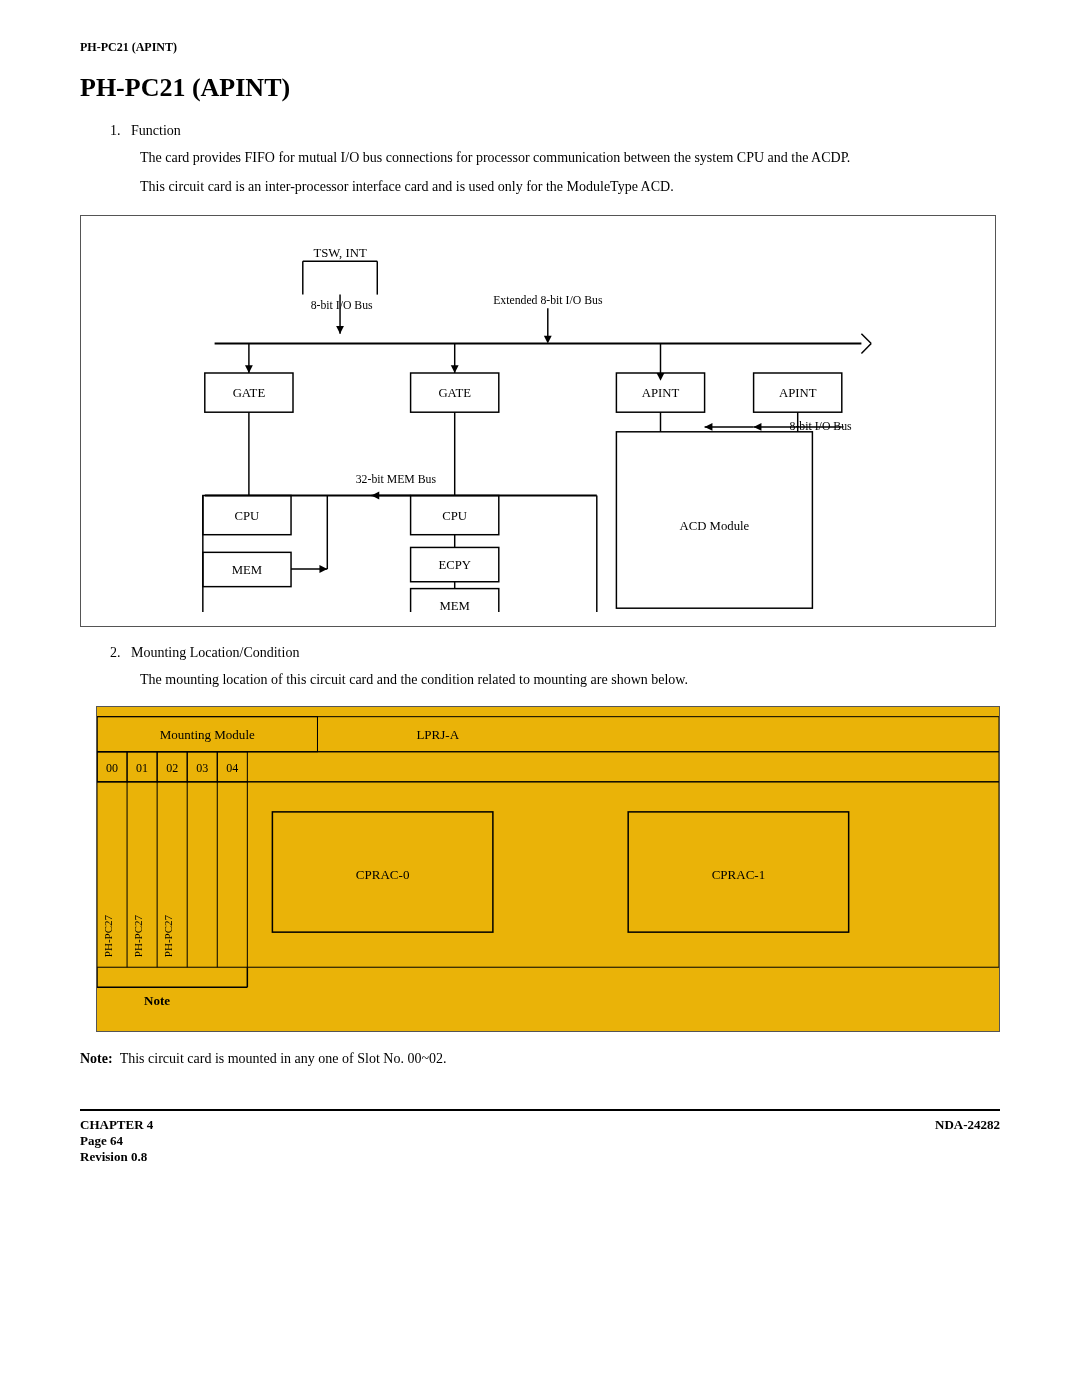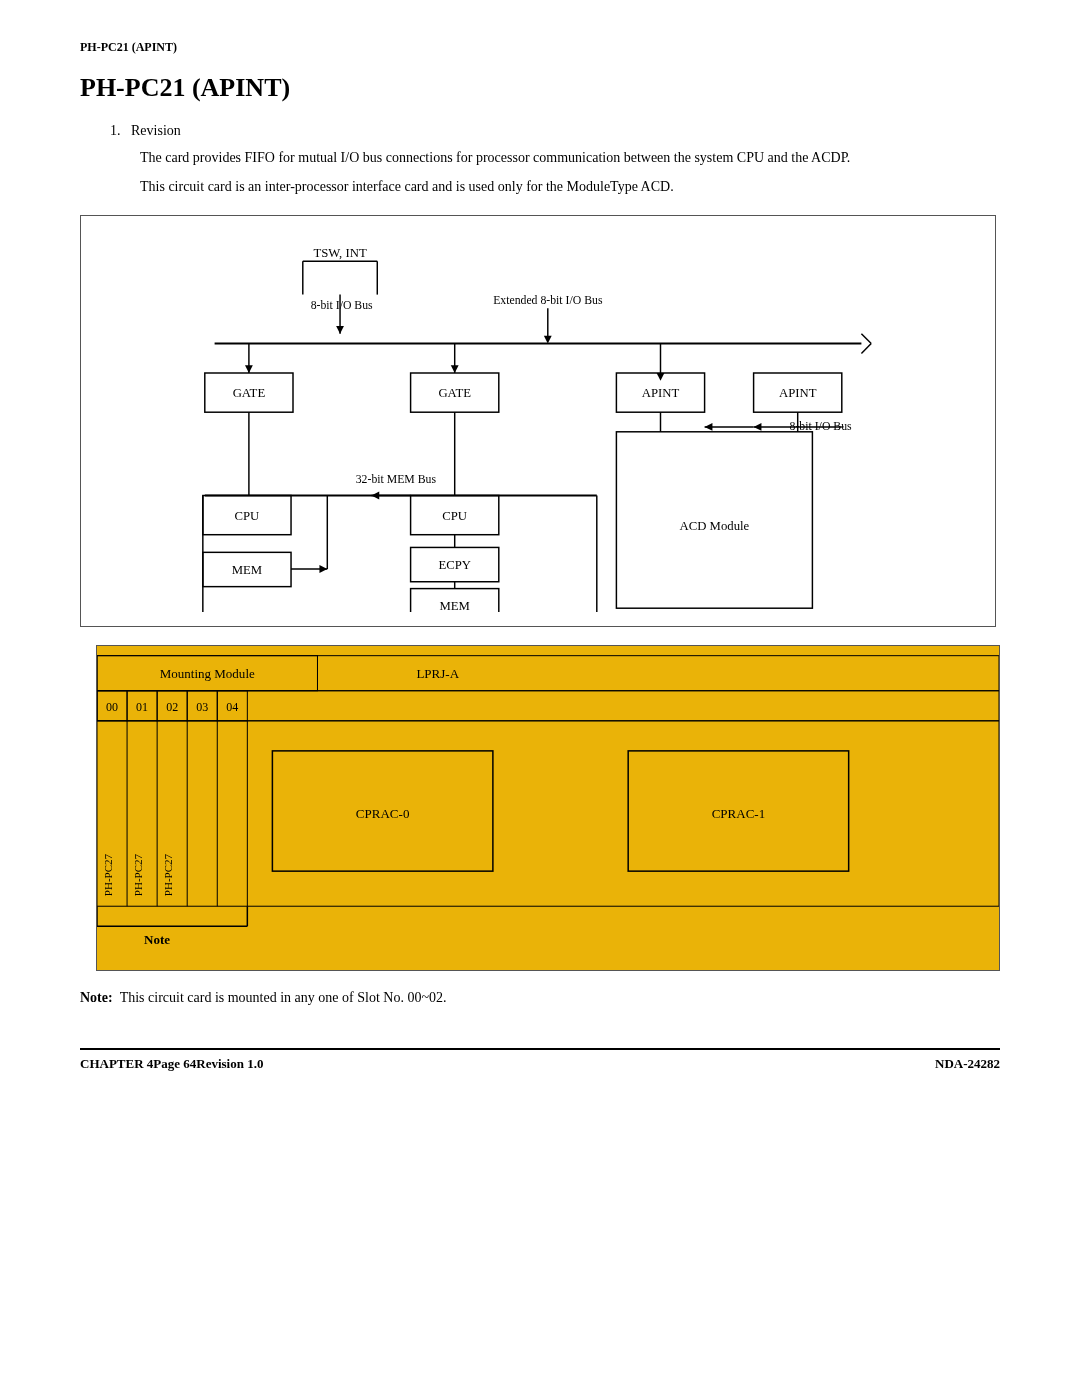--- a/index.html
+++ b/index.html
@@ -60,21 +60,21 @@
     }
     .footer-line {
       margin-top: 40px;
       border-top: 2px solid #000;
       padding-top: 6px;
       display: flex;
       justify-content: space-between;
       font-size: 13px;
       font-weight: bold;
     }
-    .footer-left { display: flex; flex-direction: row; text-align: center; }
+    .footer-left { display: flex; flex-direction: column; }
     .note-label { font-weight: bold; }
     .note-line {
       font-size: 14px;
       margin-bottom: 10px;
       padding-left: 0;
       line-height: 1.5;
     }
     
     .diagram-svg {
       width: 100%;
@@ -90,21 +90,21 @@
 <body>
 
 <div class="page">
 
   <div class="header-line">PH-PC21 (APINT)</div>
 
   <div class="page-title">PH-PC21 (APINT)</div>
 
   <div class="section-item">
     <div class="section-number">
-      <span>1.</span>&nbsp;&nbsp;&nbsp;<span>Revision</span>
+      <span>1.</span>&nbsp;&nbsp;&nbsp;<span>Function</span>
     </div>
     <div class="section-text">The card provides FIFO for mutual I/O bus connections for processor communication between the system CPU and the ACDP.</div>
     <div class="section-text">This circuit card is an inter-processor interface card and is used only for the ModuleType ACD.</div>
   </div>
 
   <div class="diagram-container">
     <svg class="diagram-svg" viewBox="0 0 900 380" xmlns="http://www.w3.org/2000/svg">
 
       <text x="248" y="22" font-family="Times New Roman" font-size="13" text-anchor="middle">TSW, INT</text>
 
@@ -201,20 +201,24 @@
       <line x1="108" y1="265" x2="108" y2="390" stroke="#000" stroke-width="1.5"></line>
       <line x1="108" y1="390" x2="510" y2="390" stroke="#000" stroke-width="1.5"></line>
       <line x1="510" y1="265" x2="510" y2="390" stroke="#000" stroke-width="1.5"></line>
 
       <line x1="365" y1="305" x2="365" y2="318" stroke="#000" stroke-width="1.5"></line>
       <line x1="365" y1="353" x2="365" y2="360" stroke="#000" stroke-width="1.5"></line>
     </svg>
   </div>
 
   <div class="section-item">
+    <div class="section-number">
+      <span>2.</span>&nbsp;&nbsp;&nbsp;<span>Mounting Location/Condition</span>
+    </div>
+    <div class="section-text">The mounting location of this circuit card and the condition related to mounting are shown below.</div>
   </div>
 
   <div class="mounting-container">
     <svg class="mount-table-svg" viewBox="0 0 900 300" xmlns="http://www.w3.org/2000/svg">
 
       <rect x="0" y="0" width="900" height="35" fill="none" stroke="#000" stroke-width="1"></rect>
       <rect x="0" y="0" width="220" height="35" fill="none" stroke="#000" stroke-width="1"></rect>
       <text x="110" y="22" font-family="Times New Roman" font-size="13" text-anchor="middle">Mounting Module</text>
       <line x1="220" y1="0" x2="220" y2="35" stroke="#000" stroke-width="1"></line>
       <text x="340" y="22" font-family="Times New Roman" font-size="13" text-anchor="middle">LPRJ-A</text>
@@ -260,20 +264,20 @@
   </div>
 
   <div class="note-line">
     <span class="note-label">Note:</span>&nbsp;&nbsp;<span>This circuit card is mounted in any one of Slot No. 00~02.</span>
   </div>
 
   <div class="footer-line">
     <div class="footer-left">
       <span>CHAPTER 4</span>
       <span>Page 64</span>
-      <span>Revision 1.0</span>
+      <span>Revision 0.8</span>
     </div>
     <div>
       <span>NDA-24282</span>
     </div>
   </div>
 
 </div>
 
 </body></html>

